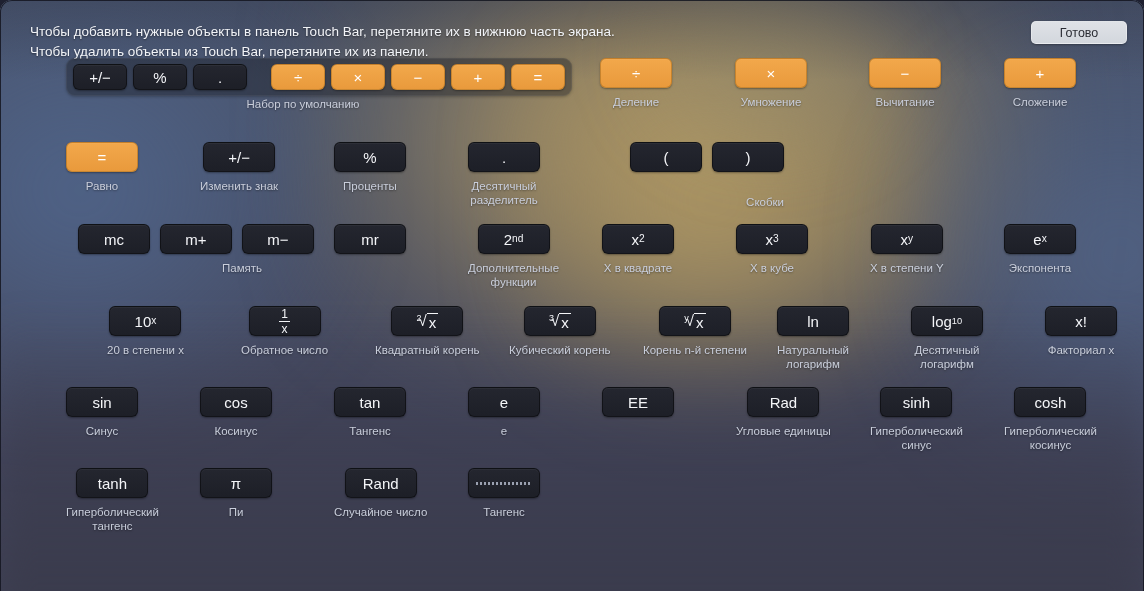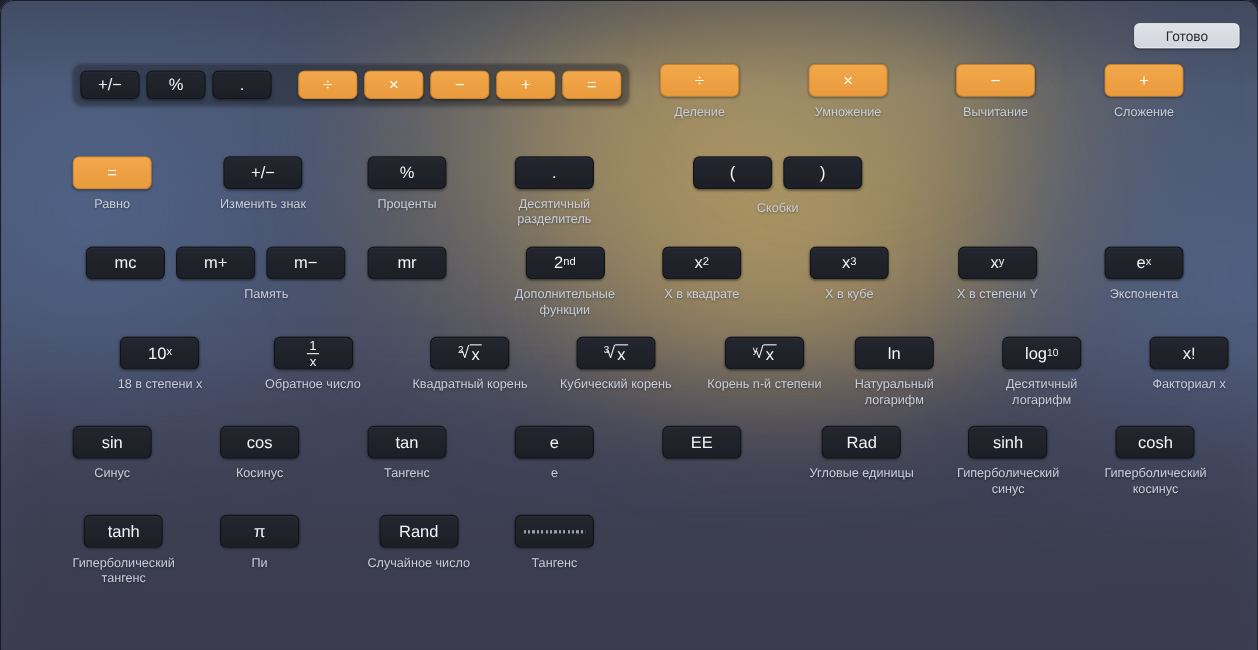--- a/index.html
+++ b/index.html
@@ -215,20 +215,22 @@
   <div class="bg-warm2"></div>
   <div class="bg-warm3"></div>
   <div class="bg-cool-right"></div>
   <div class="bg-bottom"></div>
   <div class="bg-topdark"></div>
 
   <div class="content">
 
     <div class="header">
       <div class="hint">
+        <div>Чтобы добавить нужные объекты в панель Touch Bar, перетяните их в нижнюю часть экрана.</div>
+        <div>Чтобы удалить объекты из Touch Bar, перетяните их из панели.</div>
       </div>
 
 
       <div class="done-btn">
         <span>Готово</span>
       </div>
     </div>
 
     <div class="grid">
 
@@ -253,20 +255,21 @@
             <div class="key orange t-op">
               <span class="opglyph">−</span>
             </div>
             <div class="key orange t-op">
               <span class="opglyph">+</span>
             </div>
             <div class="key orange t-op">
               <span class="opglyph">=</span>
             </div>
           </div>
+        <div class="tray-caption">Набор по умолчанию</div>
         <div id="row-cells-0">
             <div class="cell" style="left: 600px; top: 0px;">
               <div class="key orange w-std">
                 <span class="opglyph">÷</span>
               </div>
               <div class="caption">Деление</div>
             </div>
             <div class="cell" style="left: 735px; top: 0px;">
               <div class="key orange w-std">
                 <span class="opglyph">×</span>
@@ -318,21 +321,21 @@
             <div class="cell" style="left: 630px; top: 0px;">
               <div class="key w-std">
                 <span class="opglyph">(</span>
               </div>
             </div>
             <div class="cell" style="left: 712px; top: 0px;">
               <div class="key w-std">
                 <span class="opglyph">)</span>
               </div>
             </div>
-            <div class="caption" style="position: absolute; left: 630px; top: 37px; width: 154px; max-width: none; margin-top: 4px;">Скобки</div>
+            <div class="caption" style="position: absolute; left: 630px; top: 37px; width: 154px; max-width: none; margin-top: 16px; text-align: right;">Скобки</div>
           </div>
       </div>
 
       <div class="row" id="row-2" style="height:82px;">
         <div id="row-cells-2">
             <div class="cell" style="left: 78px; top: 0px;">
               <div class="key w-std">
                 <span class="opglyph">mc</span>
               </div>
             </div>
@@ -373,21 +376,21 @@
               <div class="caption">Экспонента</div>
             </div>
             <div class="caption" style="position: absolute; left: 78px; top: 37px; width: 328px; max-width: none; margin-top: 0px;">Память</div>
           </div>
       </div>
 
       <div class="row" id="row-3" style="height:81px;margin-left:41px;">
         <div id="row-cells-3">
             <div class="cell" style="left: 66px; top: 0px;">
               <div class="key w-std">10<span class="sup">x</span></div>
-              <div class="caption">18 в степени x</div>
+              <div class="caption">20 в степени x</div>
             </div>
             <div class="cell" style="left: 200px; top: 0px;">
               <div class="key w-std">
                 <span class="frac">
                   <span class="num">1</span>
                   <span class="den">x</span>
                 </span>
               </div>
               <div class="caption">Обратное число</div>
             </div>

